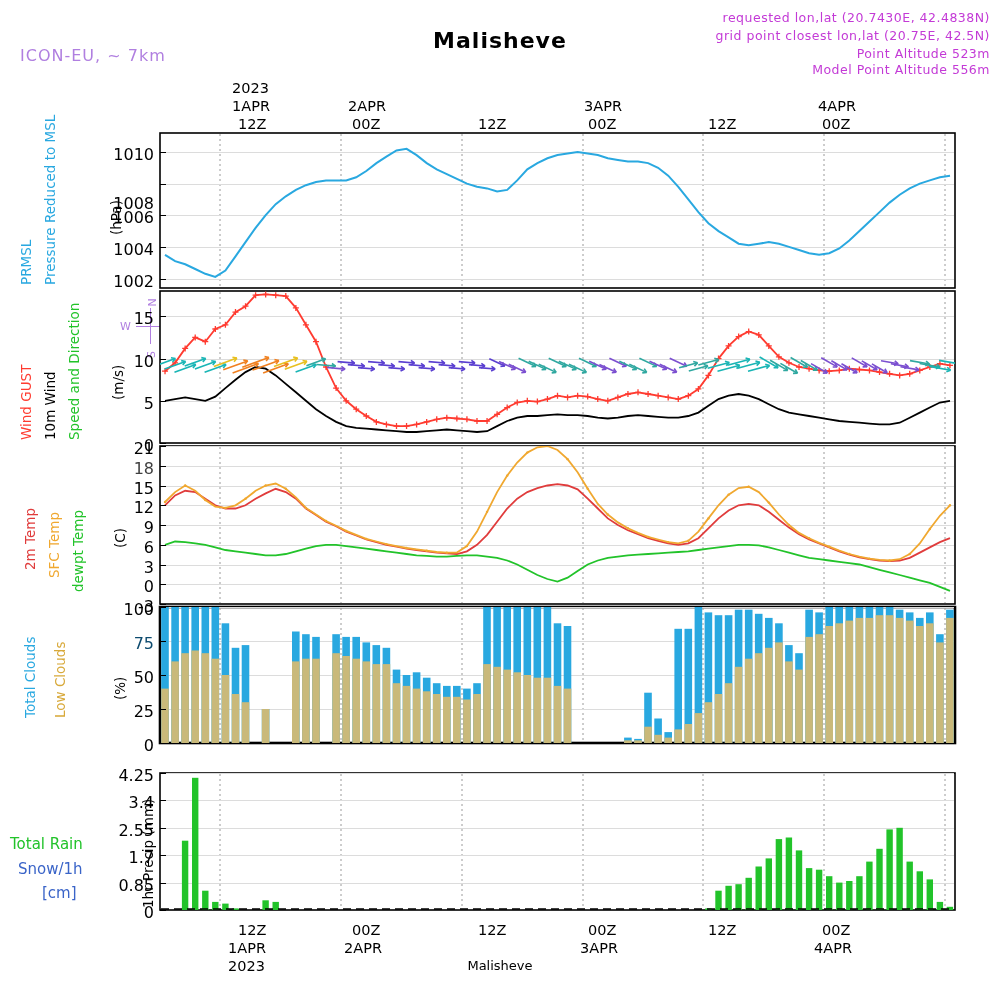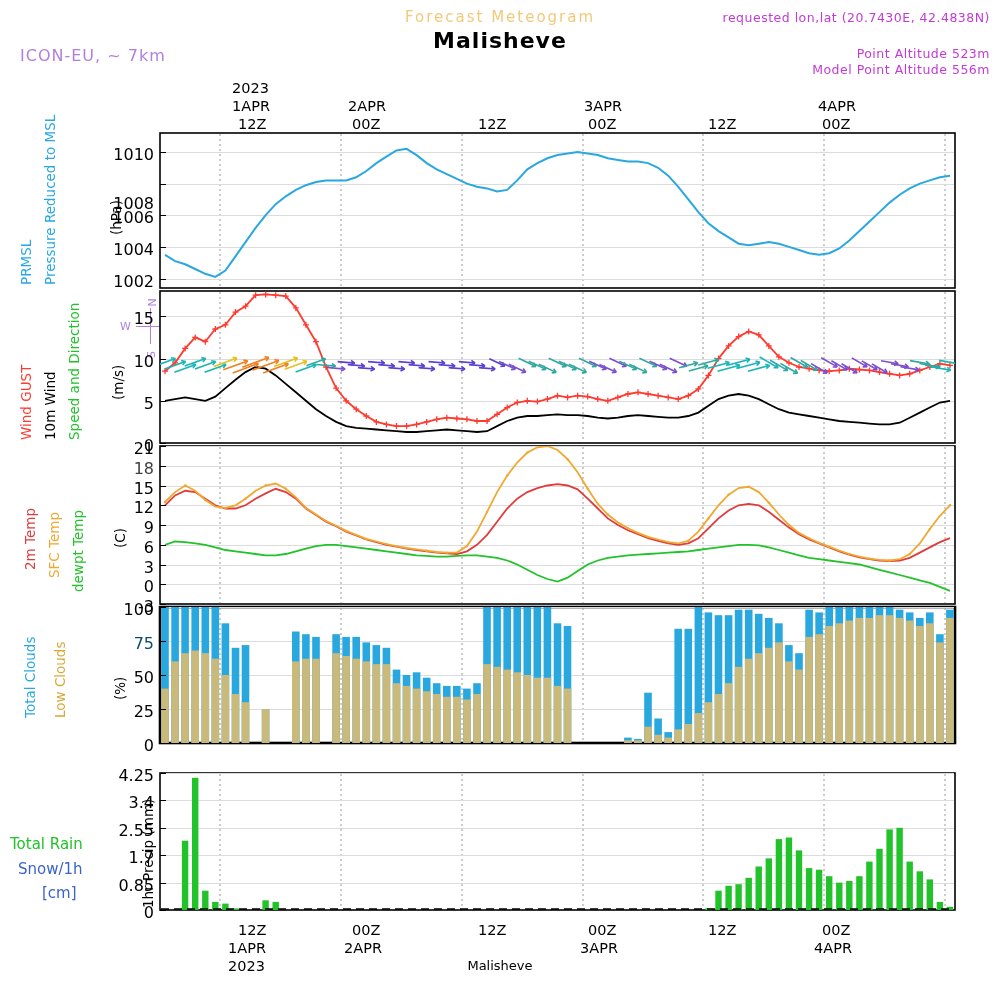--- a/index.html
+++ b/index.html
@@ -17,24 +17,24 @@
   .vtext{position:absolute;transform-origin:0 0;transform:rotate(-90deg);font-size:13.5px;white-space:nowrap;font-family:"DejaVu Sans",sans-serif;}
   .sig{position:absolute;right:2px;top:660px;color:#d8d8d8;font-size:13px;transform:rotate(-90deg);transform-origin:100% 0;}
   .caption{position:absolute;left:0;top:958px;width:1000px;text-align:center;font-size:13px;color:#000;}
   svg{display:block;}
 </style>
 </head>
 <body>
 
 <div class="root">
 
-  <div class="abs hdr-fore">Forecast Meteogram</div>
   <div class="abs hdr-title">Malisheve</div>
   <div class="abs hdr-model">ICON-EU, ~ 7km</div>
   <div class="abs hdr-right r1">requested lon,lat (20.7430E, 42.4838N)</div>
+  <div class="abs hdr-right r2">grid point closest lon,lat (20.75E, 42.5N)</div>
   <div class="abs hdr-right r3">Point Altitude 523m</div>
   <div class="abs hdr-right r4">Model Point Altitude 556m</div>
 
   <div class="sig">by Angel</div>
   <div class="caption">Malisheve</div>
 
   <div class="abs toplab" style="left:232px;top:80px;">2023</div>
   <div class="abs toplab" style="left:232px;top:98px;">1APR</div>
   <div class="abs toplab" style="left:238px;top:116px;">12Z</div>
   <div class="abs toplab" style="left:348px;top:98px;">2APR</div>

